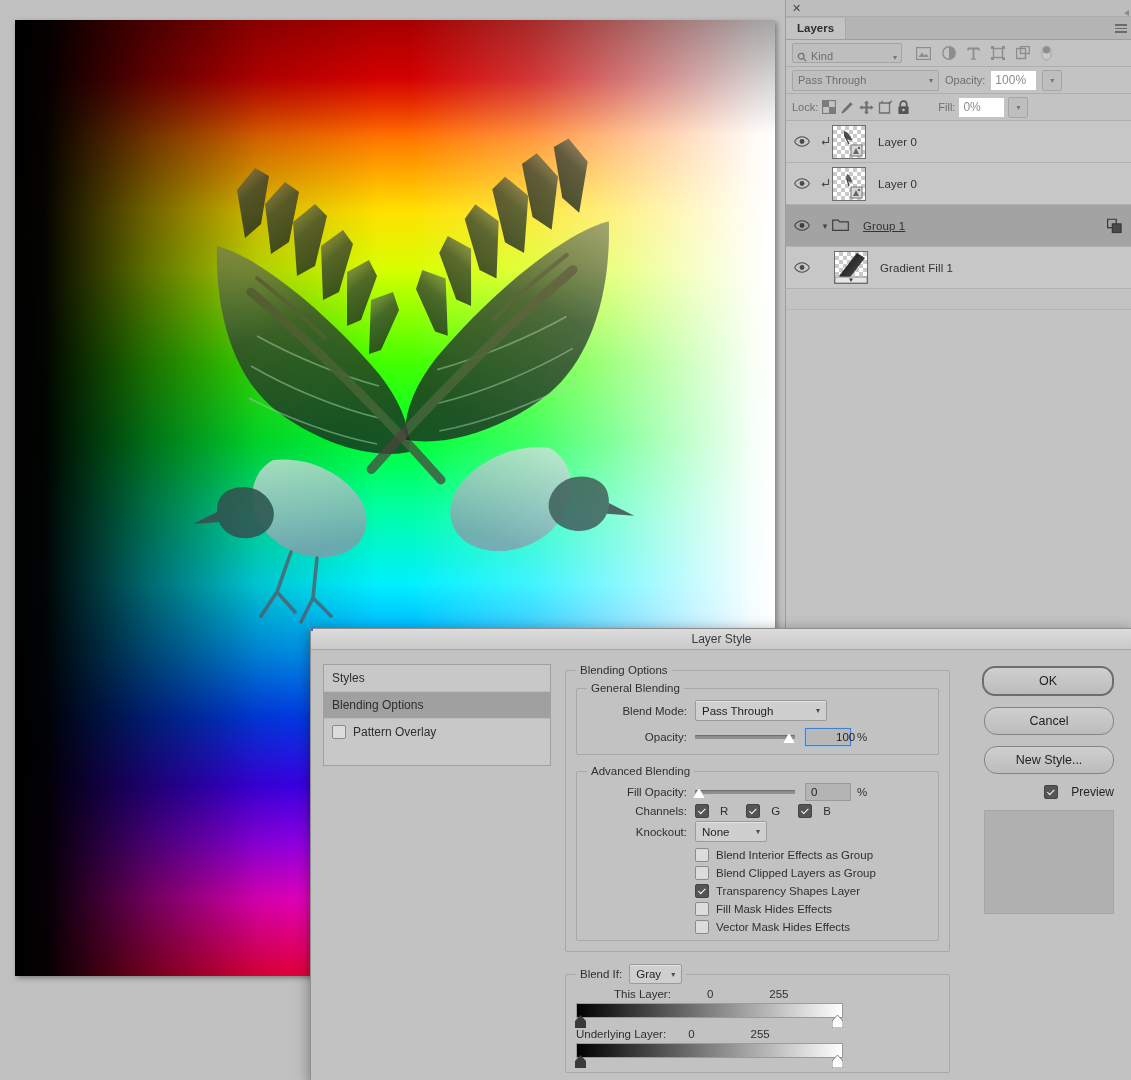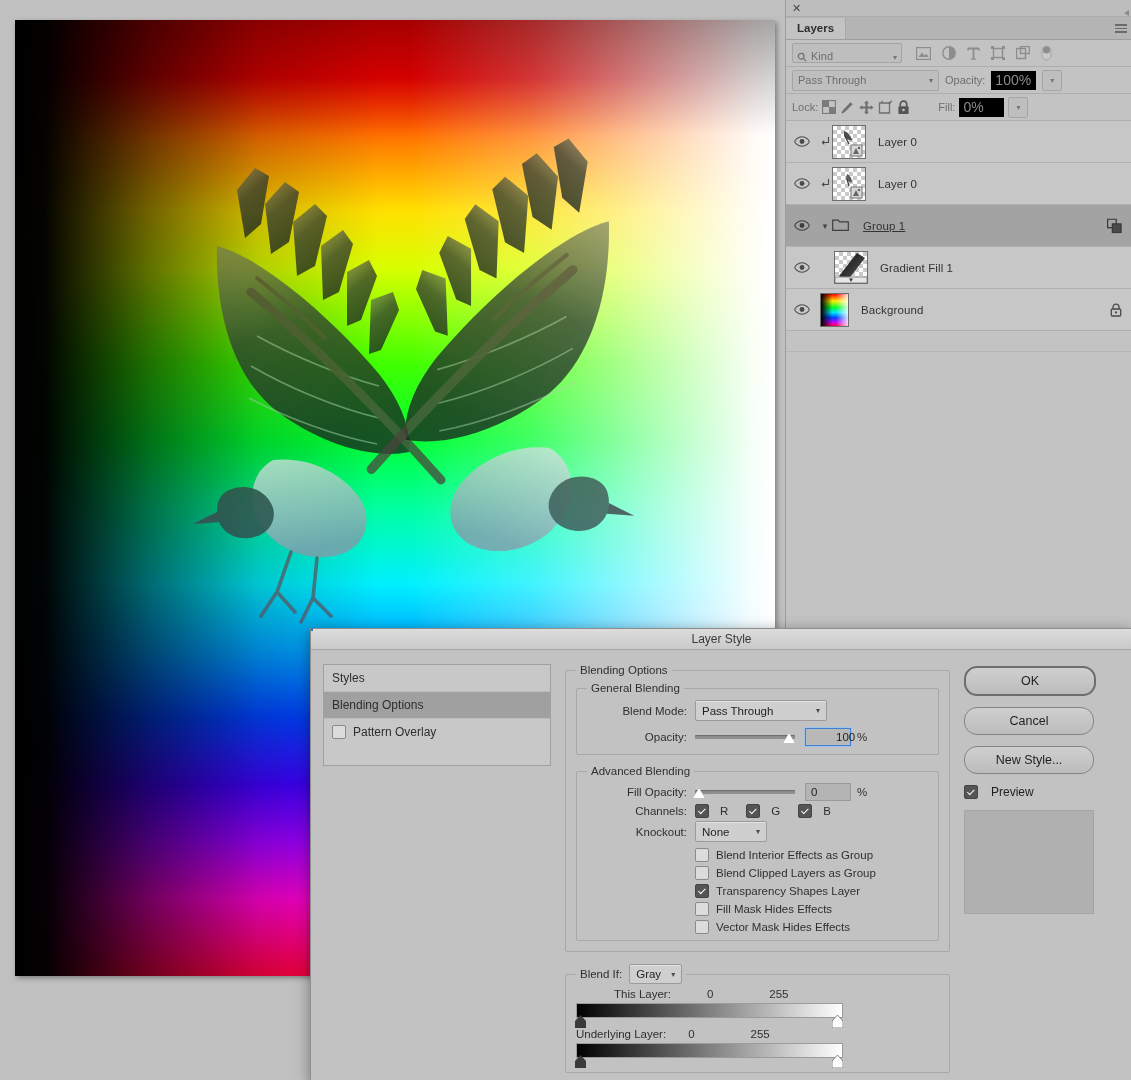--- a/index.html
+++ b/index.html
@@ -94,22 +94,22 @@
     height:26px;display:flex;align-items:center;padding:0 6px;gap:6px;
     border-bottom:1px solid #aeaeae;background:#c3c3c3;
   }
   .blend-select{
     width:135px;height:19px;background:#bebebe;border:1px solid #a5a5a5;border-radius:2px;
     display:flex;align-items:center;padding:0 5px;font-size:11px;color:#6e6e6e;
   }
   .blend-select .cv{margin-left:auto;font-size:8px;}
   .lp-lab{font-size:11px;color:#6e6e6e;}
   .op-val{
-    width:40px;height:17px;background:#000000;border:1px solid transparent;
-    font-size:14px;color:#8b8b8b;display:flex;align-items:center;padding-left:3px;
+    width:40px;height:17px;background:#ffffff;border:1px solid transparent;
+    font-size:12px;color:#8b8b8b;display:flex;align-items:center;padding-left:3px;
   }
   .stepper{
     width:18px;height:19px;background:#bebebe;border:1px solid #a5a5a5;border-radius:2px;
     display:flex;align-items:center;justify-content:center;font-size:8px;color:#777;
   }
 
   .lp-lock-row{
     height:26px;display:flex;align-items:center;padding:0 6px;gap:4px;
     border-bottom:1px solid #aeaeae;background:#c3c3c3;
   }
@@ -210,21 +210,21 @@
 
   
   .bi-head{display:flex;align-items:center;font-size:11.5px;margin-bottom:2px;}
   .ramp{height:13px;border:1px solid #9a9a9a;background:linear-gradient(to right,#000,#fff);}
   .ramp-wrap{position:relative;margin:3px 0 6px 0;}
   .stop{position:absolute;top:12px;width:11px;height:13px;}
   .stop.dark svg path{fill:#3a3a3a;}
   .stop.light svg path{fill:#fdfdfd;stroke:#6b6b6b;stroke-width:.8;}
 
   
-  .ls-right{width:150px;display:flex;flex-direction:column;align-items:flex-start;gap:11px;padding-top:2px;}
+  .ls-right{width:150px;display:flex;flex-direction:column;align-items:flex-end;gap:11px;padding-top:2px;}
   .btn{
     width:128px;height:26px;border-radius:13px;border:1px solid #848484;
     background:linear-gradient(to bottom,#cfcfcf,#bcbcbc);
     font-size:12.5px;color:#1f1f1f;display:flex;align-items:center;justify-content:center;
   }
   .btn.primary{border:2px solid #6d6d6d;}
   .preview-line{display:flex;align-items:center;font-size:12px;color:#1f1f1f;gap:6px;}
   .preview-box{width:128px;height:102px;background:#b0b0b0;border:1px solid #a5a5a5;}
 </style>
 </head>
@@ -507,43 +507,20 @@
               </defs>
             <path d="M22 1 L30 6 L12 29 L4 24 Z" fill="url(#gfx)"></path>
             <rect x="0" y="25" width="32" height="6" fill="#e6e6e6" stroke="#8a8a8a" stroke-width="1"></rect>
             <path d="M14 26.5 L18 26.5 L16 30 Z" fill="#3a3a3a"></path>
           </svg>
         </div>
       </div>
       <div class="layer-name">Gradient Fill 1</div>
     </div>
 
-    <div class="layer-row">
-      <div class="eye-cell">
-        <svg width="16" height="11" viewBox="0 0 16 11">
-            <path d="M8 0.7 C12.2 0.7 15.2 4.1 15.2 5.5 C15.2 6.9 12.2 10.3 8 10.3 C3.8 10.3 0.8 6.9 0.8 5.5 C0.8 4.1 3.8 0.7 8 0.7 Z" fill="none" stroke="#4a4a4a" stroke-width="1.1"></path>
-            <circle cx="8" cy="5.5" r="2.4" fill="#4a4a4a"></circle>
-          </svg>
-      </div>
-      <div class="thumb-wrap" style="margin-left:2px">
-        <div class="thumb" style="width:27px;height:32px;">
-          <div style="position:absolute;inset:0;background:
-              linear-gradient(to right, rgba(0,0,0,1) 0%, rgba(0,0,0,0) 42%, rgba(255,255,255,0) 55%, rgba(255,255,255,.85) 100%),
-              linear-gradient(to bottom,#ff0000 0%,#ffee00 22%,#00ff2a 42%,#00e5ff 58%,#0040ff 74%,#c000ff 88%,#ff0040 100%);"></div>
-        </div>
-      </div>
-      <div class="layer-name">Background</div>
-      <div class="row-right">
-        <svg width="12" height="14" viewBox="0 0 12 14">
-            <path d="M3 6 V4.1 A3 3 0 0 1 9 4.1 V6" fill="none" stroke="#4a4a4a" stroke-width="1.3"></path>
-            <rect x="1.3" y="6" width="9.4" height="7" rx="1" fill="none" stroke="#4a4a4a" stroke-width="1.3"></rect>
-            <circle cx="6" cy="9.4" r="1.1" fill="#4a4a4a"></circle>
-          </svg>
-      </div>
-    </div>
 
     <div style="height:20px;background:#c3c3c3;border-bottom:1px solid #b5b5b5"></div>
   </div>
 </div>
 
 <div id="layer-style">
   <div class="ls-title">
     <span class="accent"></span>
     <span>Layer Style</span>
   </div>

